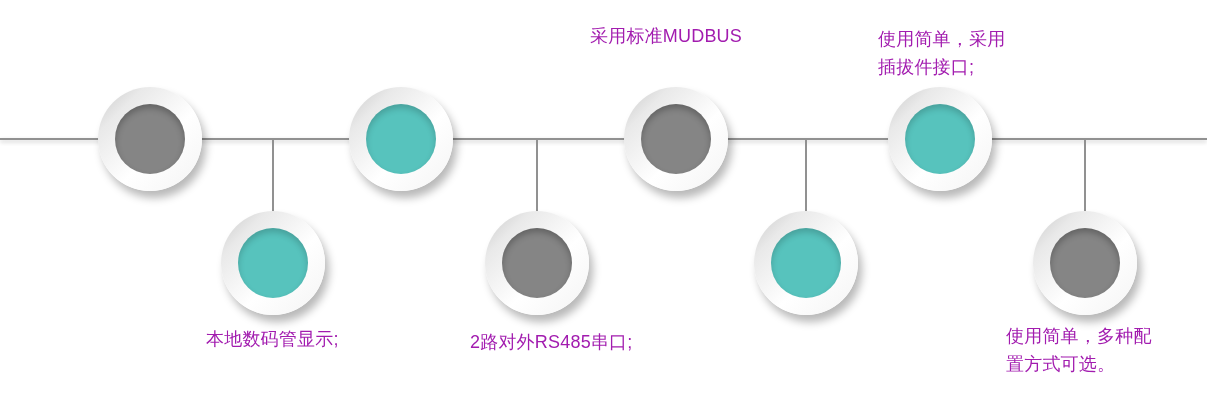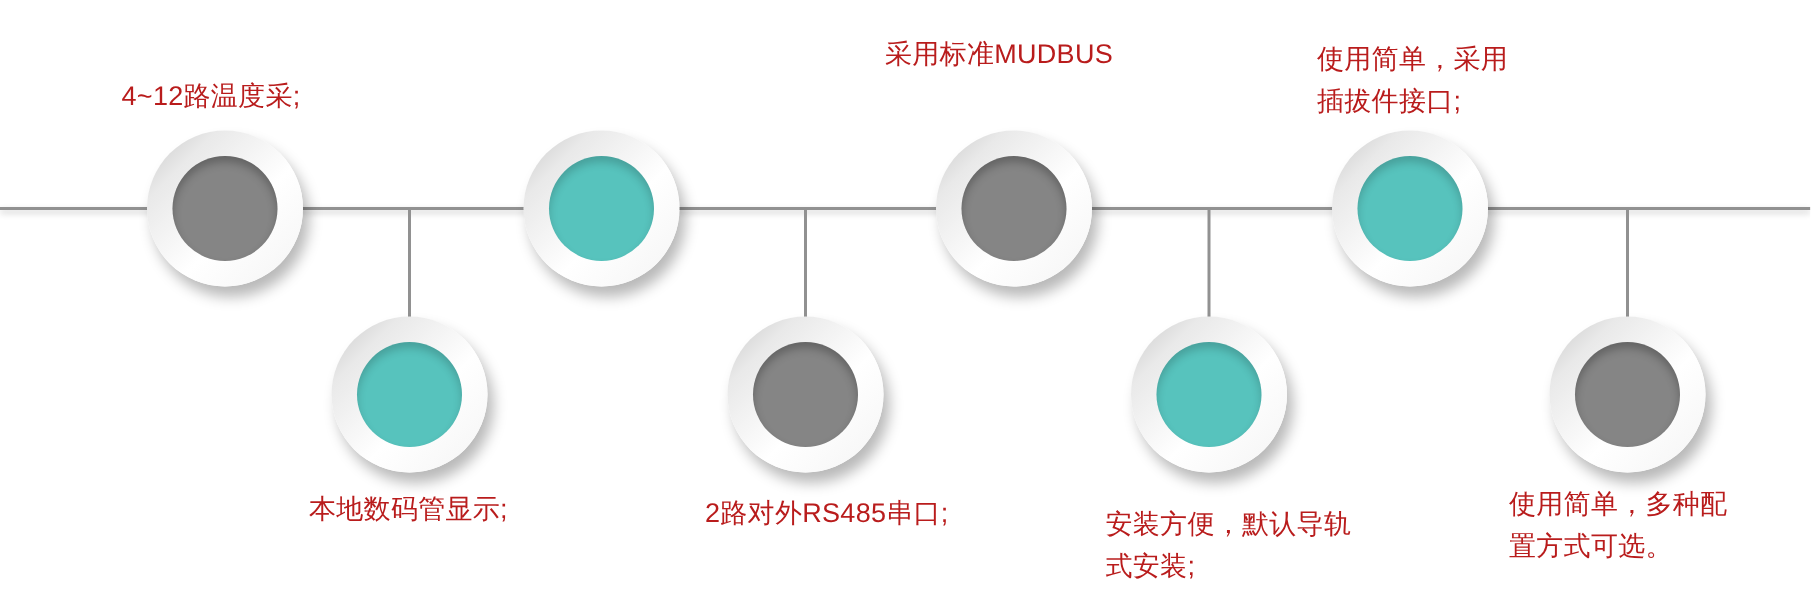--- a/index.html
+++ b/index.html
@@ -31,21 +31,21 @@
     z-index:2;
   }
   .ring.top{top:87px;}
   .ring.bottom{top:211px;}
   
   .core{width:70px;height:70px;border-radius:50%;}
   .core-gray{background:#858585;box-shadow:inset 0 4px 6px rgba(0,0,0,0.25);}
   .core-teal{background:#57c3bd;box-shadow:inset 0 4px 6px rgba(0,0,0,0.18);}
   
   .label{
-    position:absolute;color:#b91c1c;font-size:18px;line-height:28px;
+    position:absolute;color:#a21caf;font-size:18px;line-height:28px;
     white-space:nowrap;z-index:3;letter-spacing:0.2px;
   }
 </style>
 </head>
 <body>
 
 <div class="canvas">
 
   <div class="hline"></div>
 
@@ -73,39 +73,32 @@
   <div class="ring bottom" style="left:485px">
     <div class="core core-gray"></div>
   </div>
   <div class="ring bottom" style="left:754px">
     <div class="core core-teal"></div>
   </div>
   <div class="ring bottom" style="left:1033px">
     <div class="core core-gray"></div>
   </div>
 
-  <div class="label" style="left:81px;top:50px">
-    <div>4~12路温度采;</div>
-  </div>
   <div class="label" style="left:590px;top:22px">
     <div>采用标准MUDBUS</div>
   </div>
   <div class="label" style="left:878px;top:25px">
     <div>使用简单，采用</div>
     <div>插拔件接口;</div>
   </div>
 
   <div class="label" style="left:206px;top:325px">
     <div>本地数码管显示;</div>
   </div>
   <div class="label" style="left:470px;top:328px">
     <div>2路对外RS485串口;</div>
   </div>
-  <div class="label" style="left:737px;top:335px">
-    <div>安装方便，默认导轨</div>
-    <div>式安装;</div>
-  </div>
   <div class="label" style="left:1006px;top:322px">
     <div>使用简单，多种配</div>
     <div>置方式可选。</div>
   </div>
 
 </div>
 
 </body></html>

